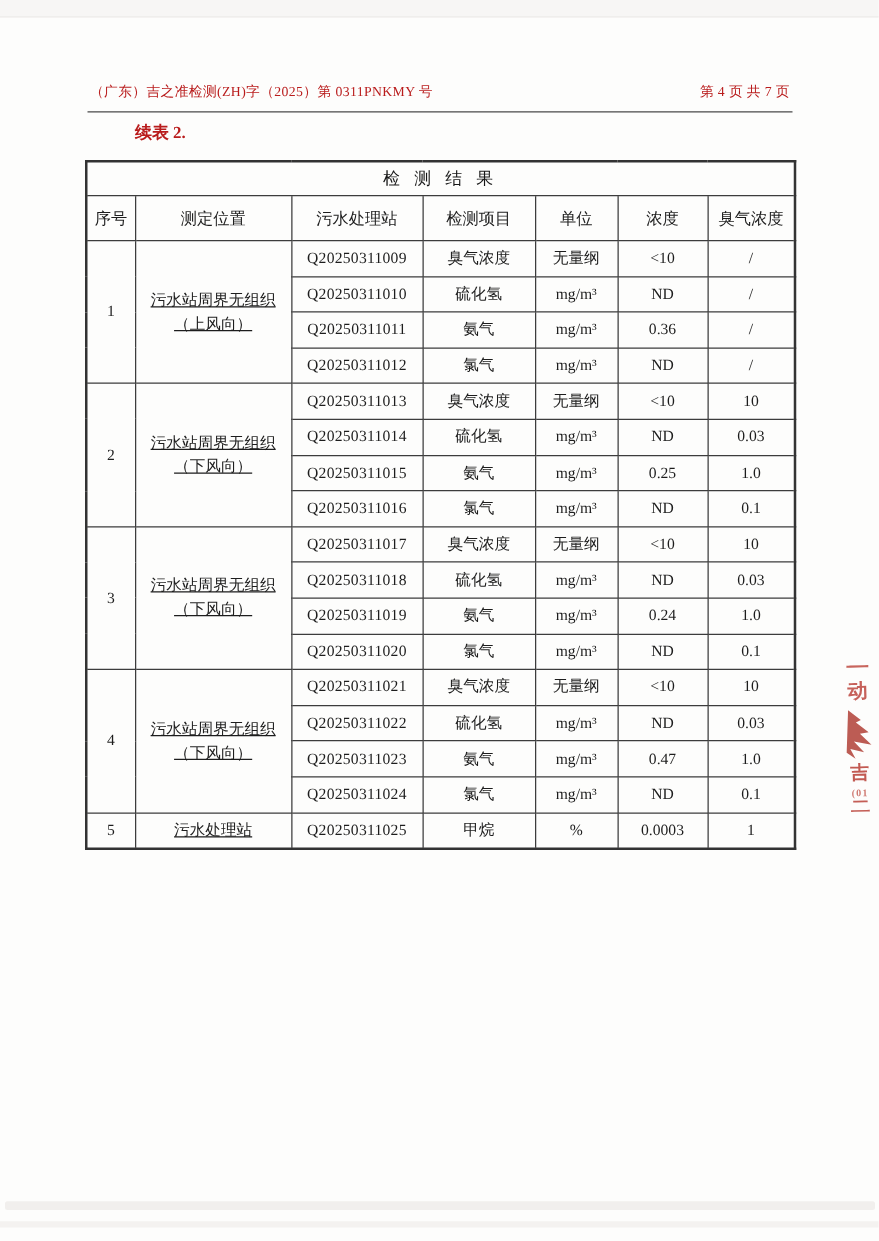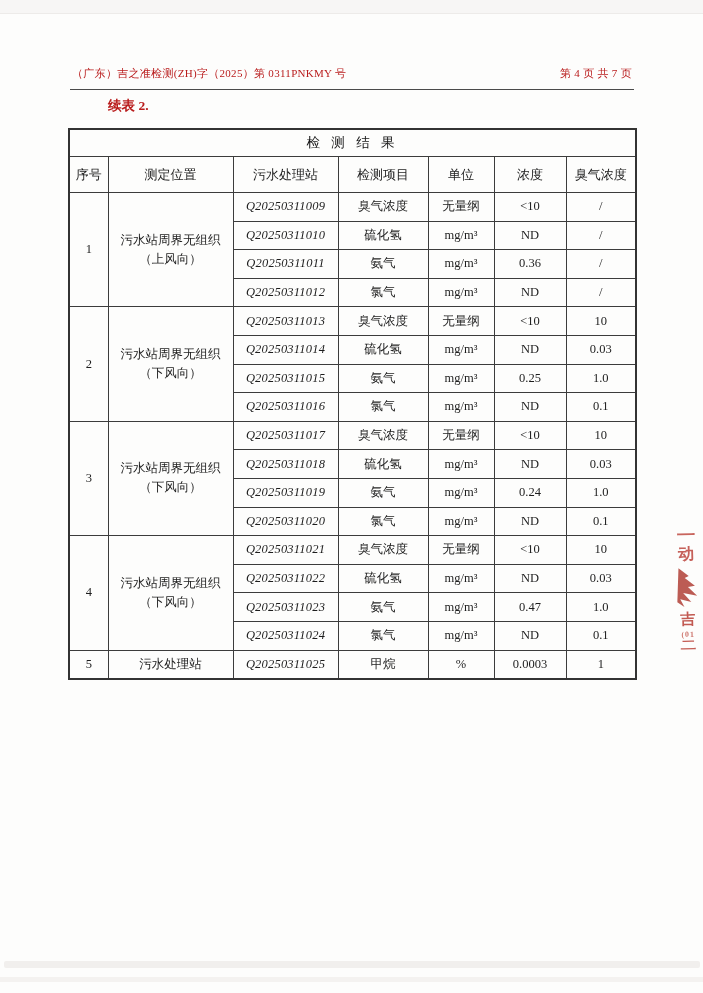--- a/index.html
+++ b/index.html
@@ -45,22 +45,22 @@
     padding:0 2px;
     font-weight:normal;
     overflow:hidden;
   }
   table.results{border:2px solid #333;}
   th.tbl-title{
     height:26px;font-size:13.5px;font-weight:600;letter-spacing:4px;color:#161616;margin-left:36px;
   }
   tr.cols th{height:35px;font-size:13px;}
   tr.data td{height:27.6px;}
-  td.c-loc{line-height:19px;}
-  .sample-id{letter-spacing:0.2px;font-style:italic;}
+  td.c-loc{line-height:19px;text-decoration:underline;}
+  .sample-id{letter-spacing:0.2px;}
   .stamp{
     position:absolute;left:673px;top:528px;width:28px;
     display:flex;flex-direction:column;align-items:center;
     transform:rotate(-1.5deg);
     pointer-events:none;
   }
   .stamp .g1{font-size:15px;font-weight:bold;color:#c8655d;transform:scaleX(1.25);line-height:14px;}
   .stamp .g2{font-size:16px;font-weight:bold;color:#c6615a;margin-top:3px;line-height:17px;}
   .stamp .blob{margin-top:4px;}
   .stamp .g3{font-size:15px;font-weight:bold;color:#c25a52;margin-top:3px;line-height:16px;}

